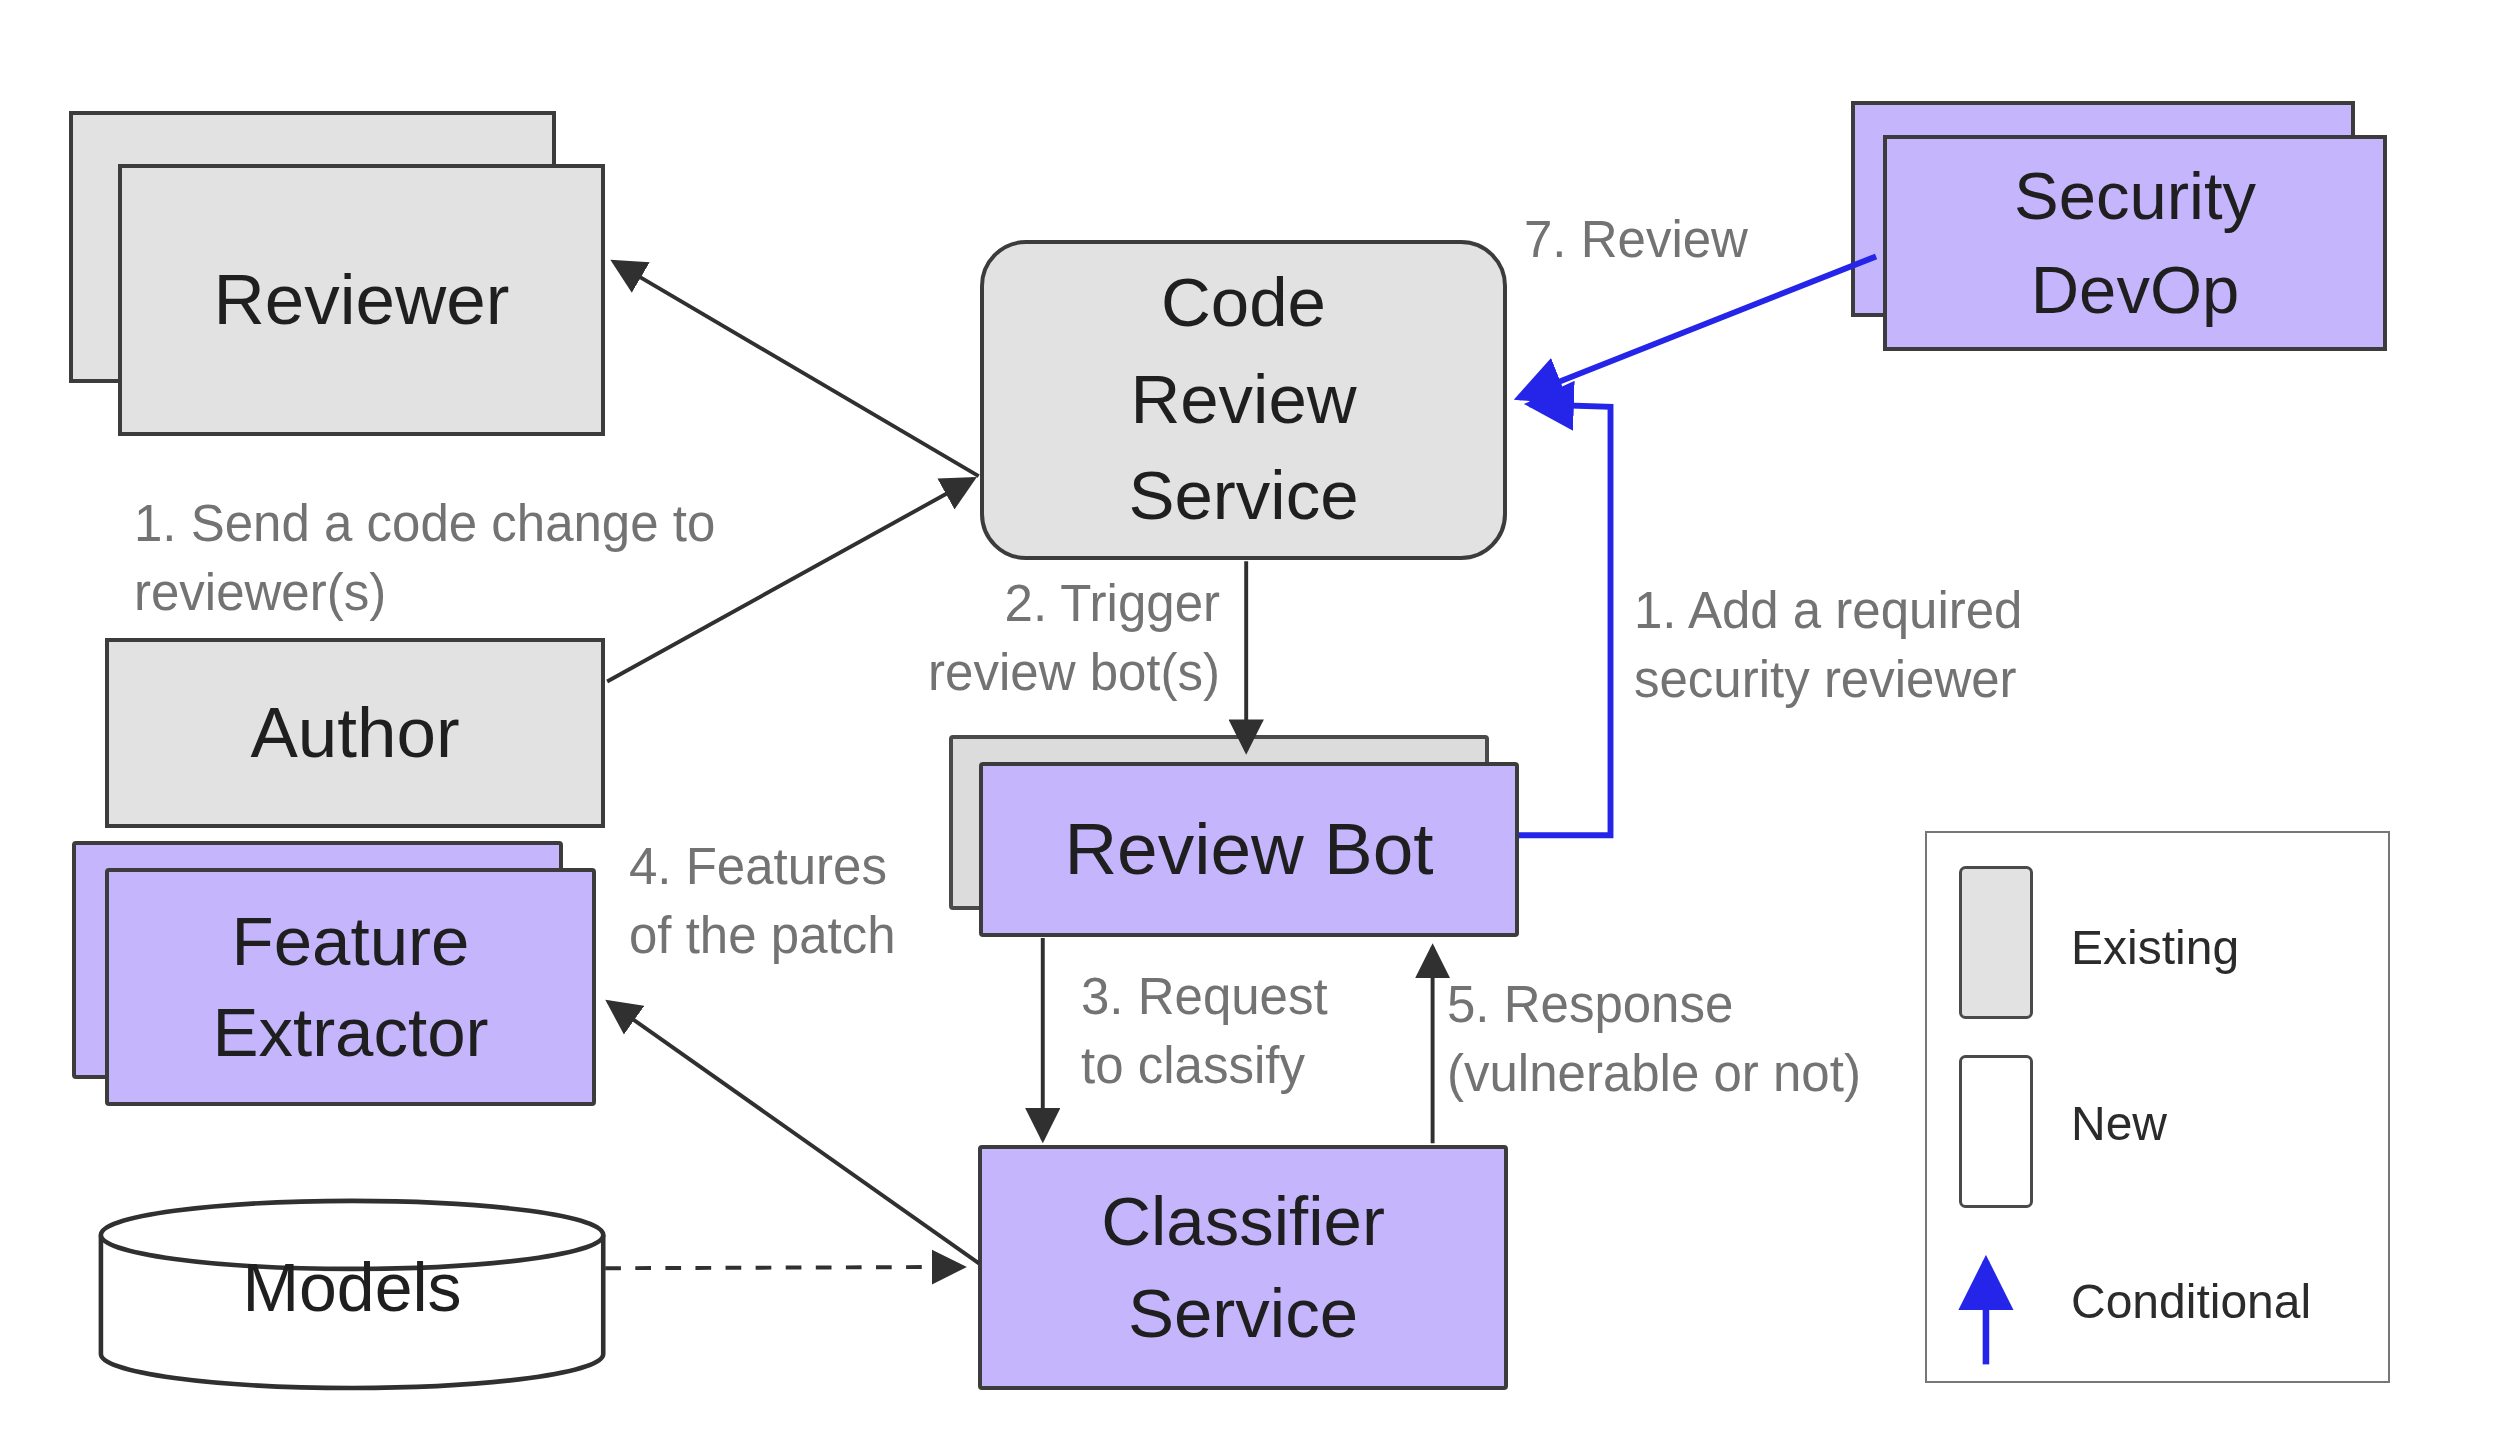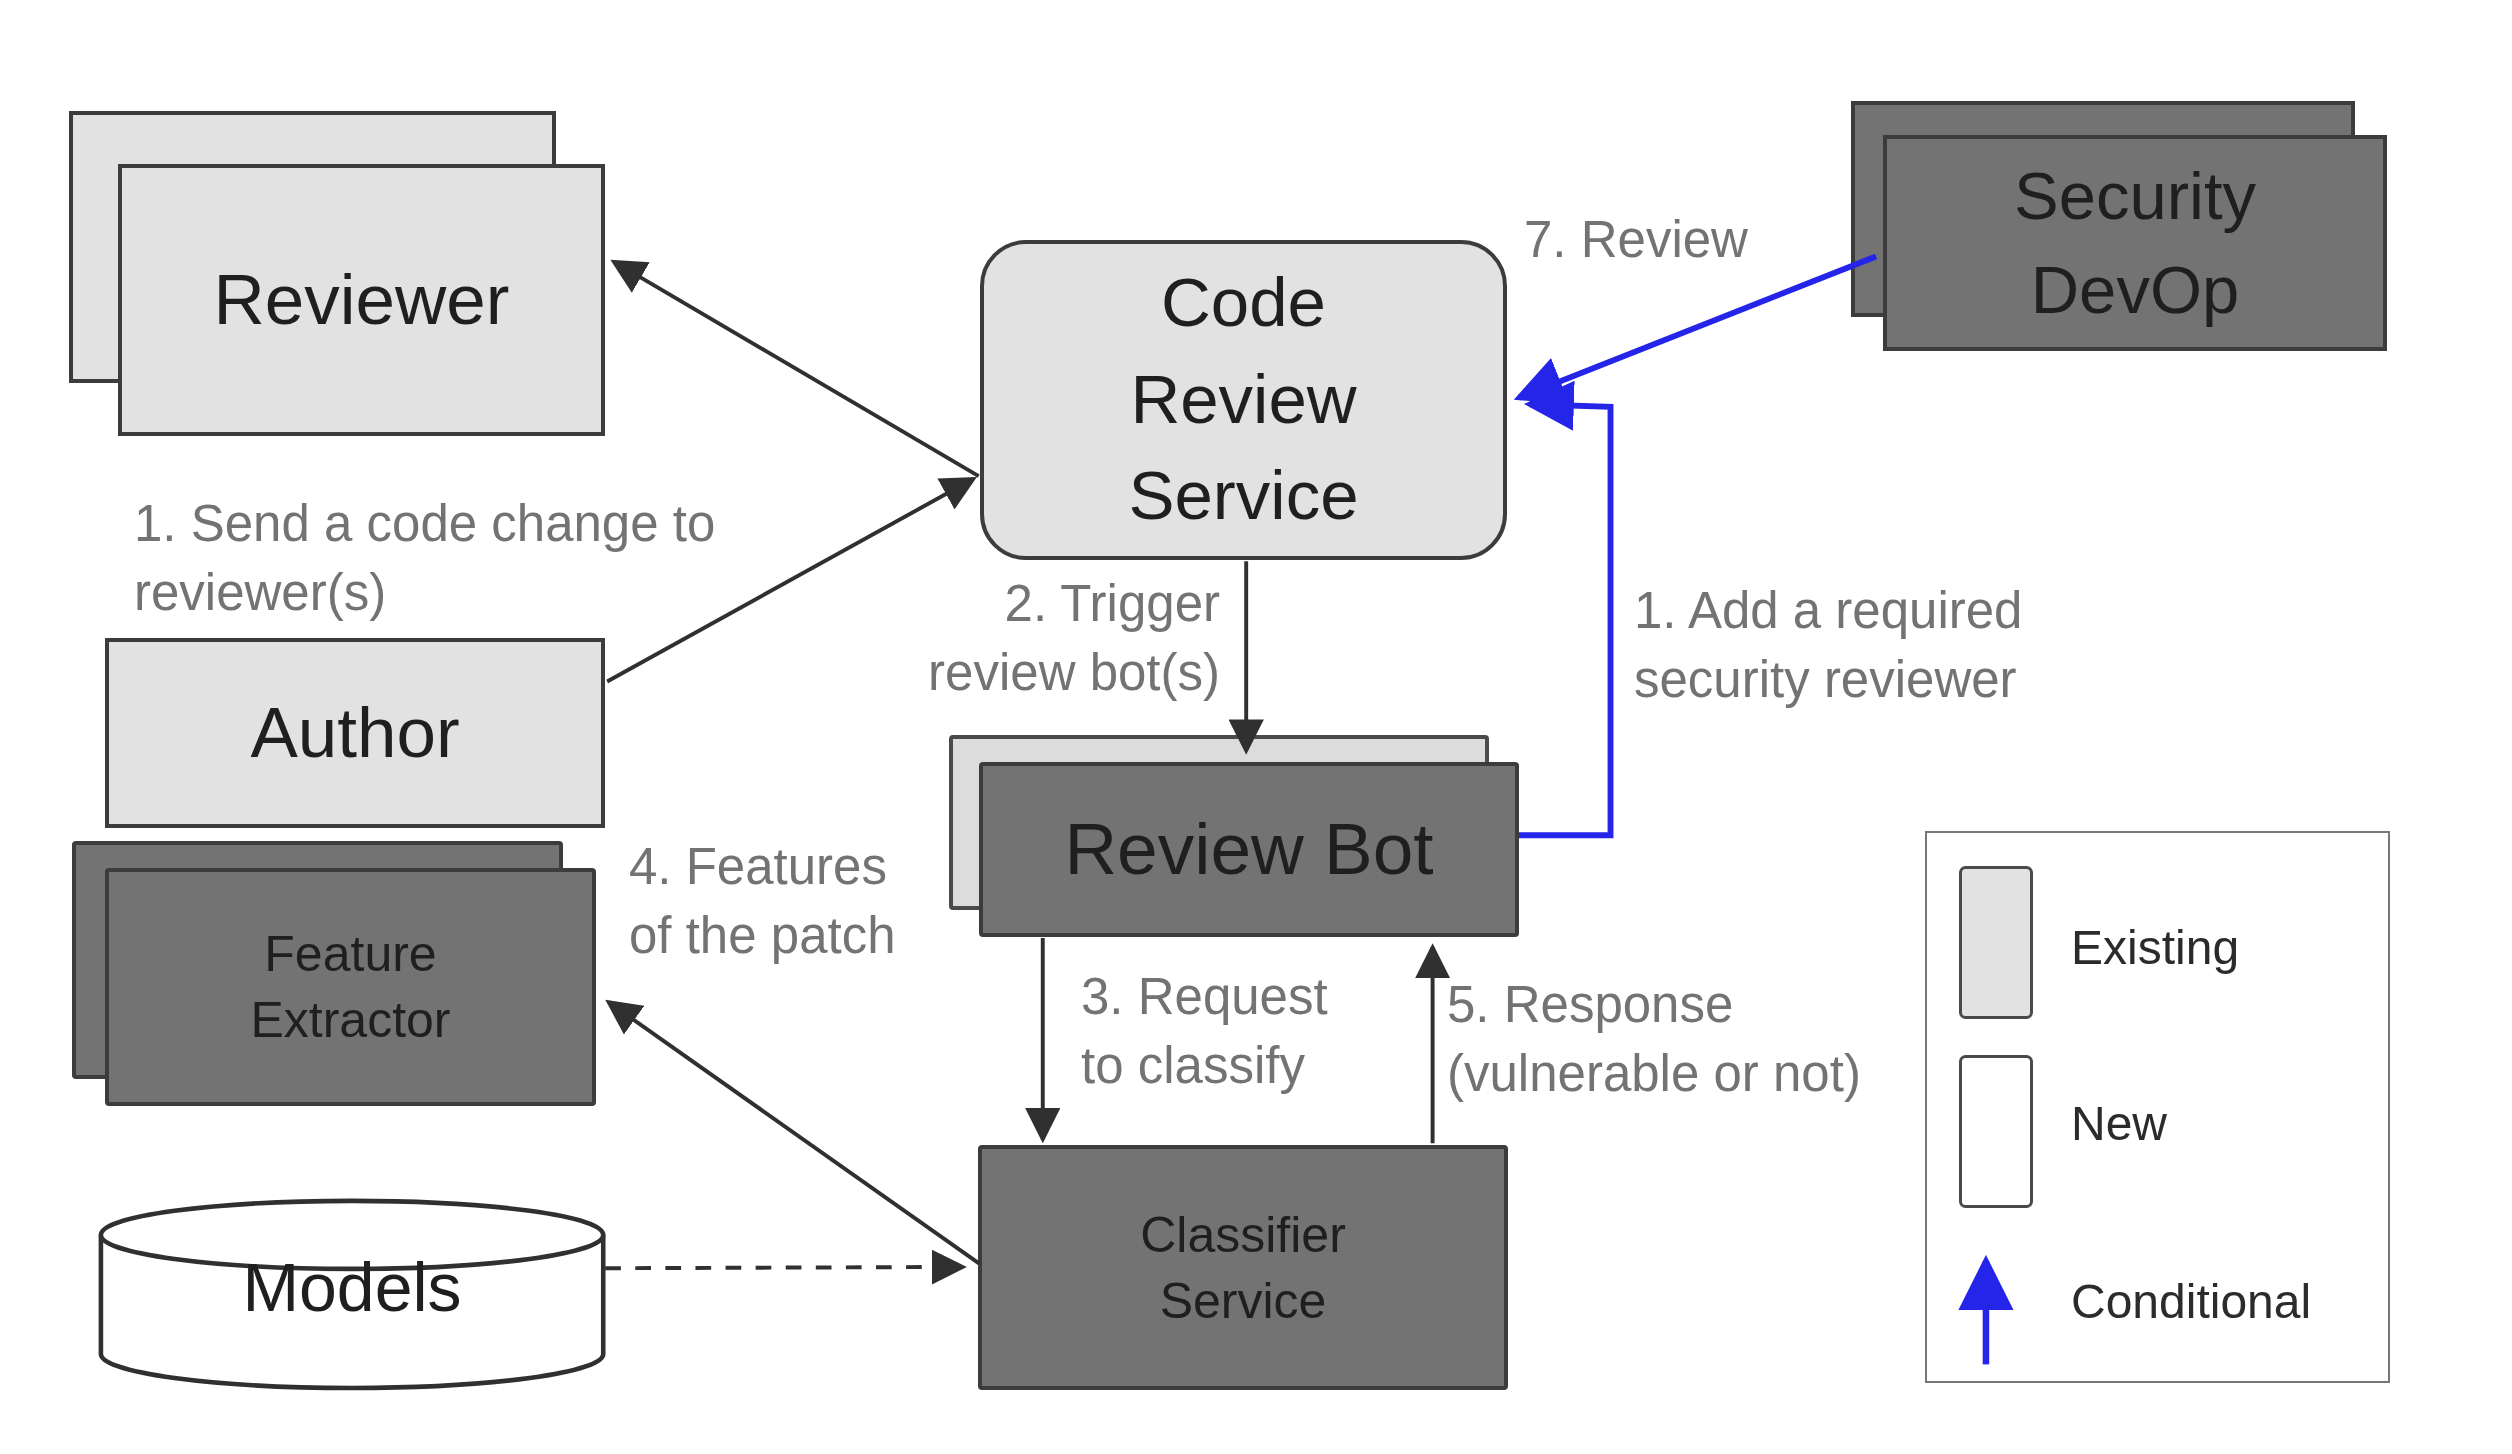--- a/index.html
+++ b/index.html
@@ -16,26 +16,26 @@
     box-sizing: border-box;
     border: 4.6px solid #3c3c3c;
     display: flex;
     align-items: center;
     justify-content: center;
     text-align: center;
     color: #1f1f1f;
     white-space: pre-line;
   }
   .gray  { background: #e2e2e2; }
-  .white { background: #737373; }
+  .white { background: #c4b5fd; }
   .backgray { background: #dcdcdc; border-color: #4a4a4a; }
   .rounded     { border-radius: 4px; }
   .rounded-lg  { border-radius: 46px; }
   .f-node      { font-size: 71px; line-height: 1.3; }
-  .f-node-sm   { font-size: 50px; line-height: 1.32; }
+  .f-node-sm   { font-size: 69px; line-height: 1.32; }
   .f-crs       { font-size: 69px; line-height: 1.40; }
   .f-sec       { font-size: 67px; line-height: 1.40; }
   .f-models    { font-size: 68px; }
   .edge-label {
     position: absolute;
     font-size: 51px;
     line-height: 1.36;
     color: #737373;
     white-space: pre-line;
   }

